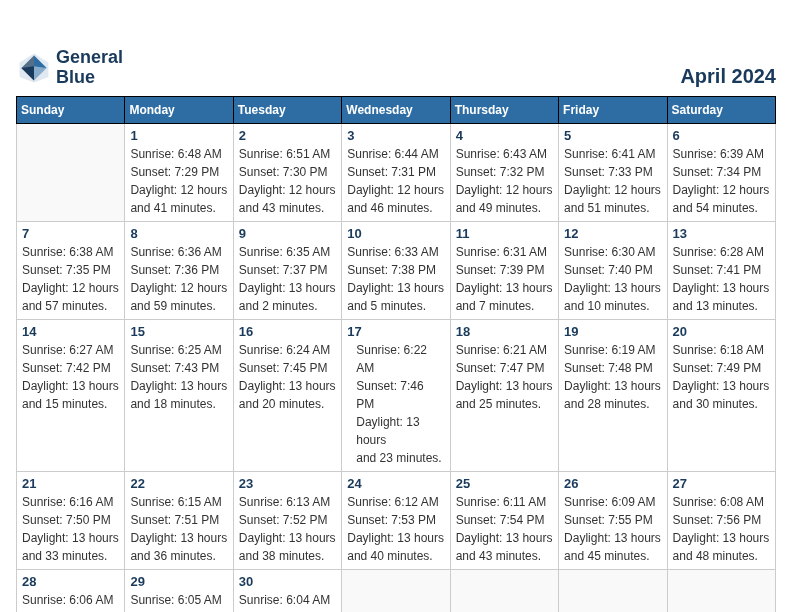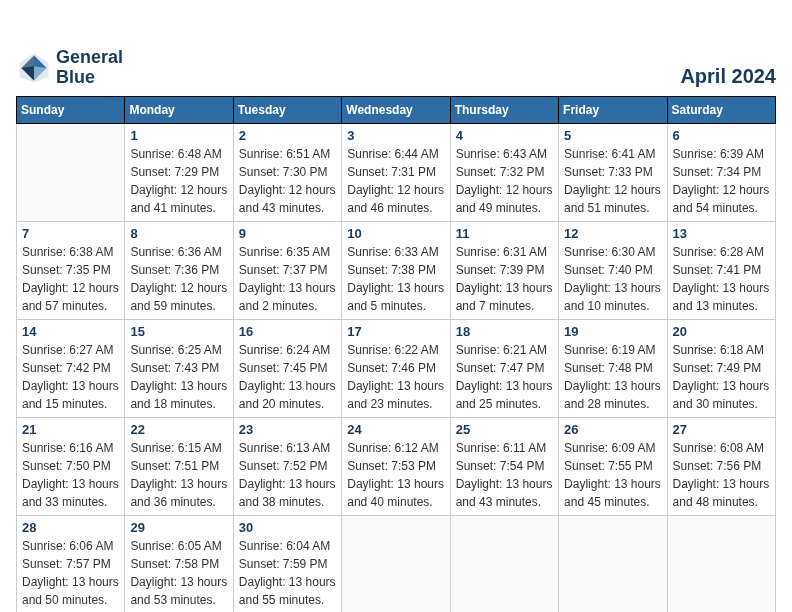--- a/index.html
+++ b/index.html
@@ -232,21 +232,21 @@
         </td>
         <td>
           <div class="day-number">16</div>
           <div class="day-info" style="white-space: pre-line;">Sunrise: 6:24 AM
 Sunset: 7:45 PM
 Daylight: 13 hours
 and 20 minutes.</div>
         </td>
         <td>
           <div class="day-number">17</div>
-          <div class="day-info" style="white-space: pre-line;">Sunrise: 6:22 AM
+          <div class="day-info" style="white-space: pre-line; margin-left: 9px;">Sunrise: 6:22 AM
 Sunset: 7:46 PM
 Daylight: 13 hours
 and 23 minutes.</div>
         </td>
         <td>
           <div class="day-number">18</div>
           <div class="day-info" style="white-space: pre-line;">Sunrise: 6:21 AM
 Sunset: 7:47 PM
 Daylight: 13 hours
 and 25 minutes.</div>

